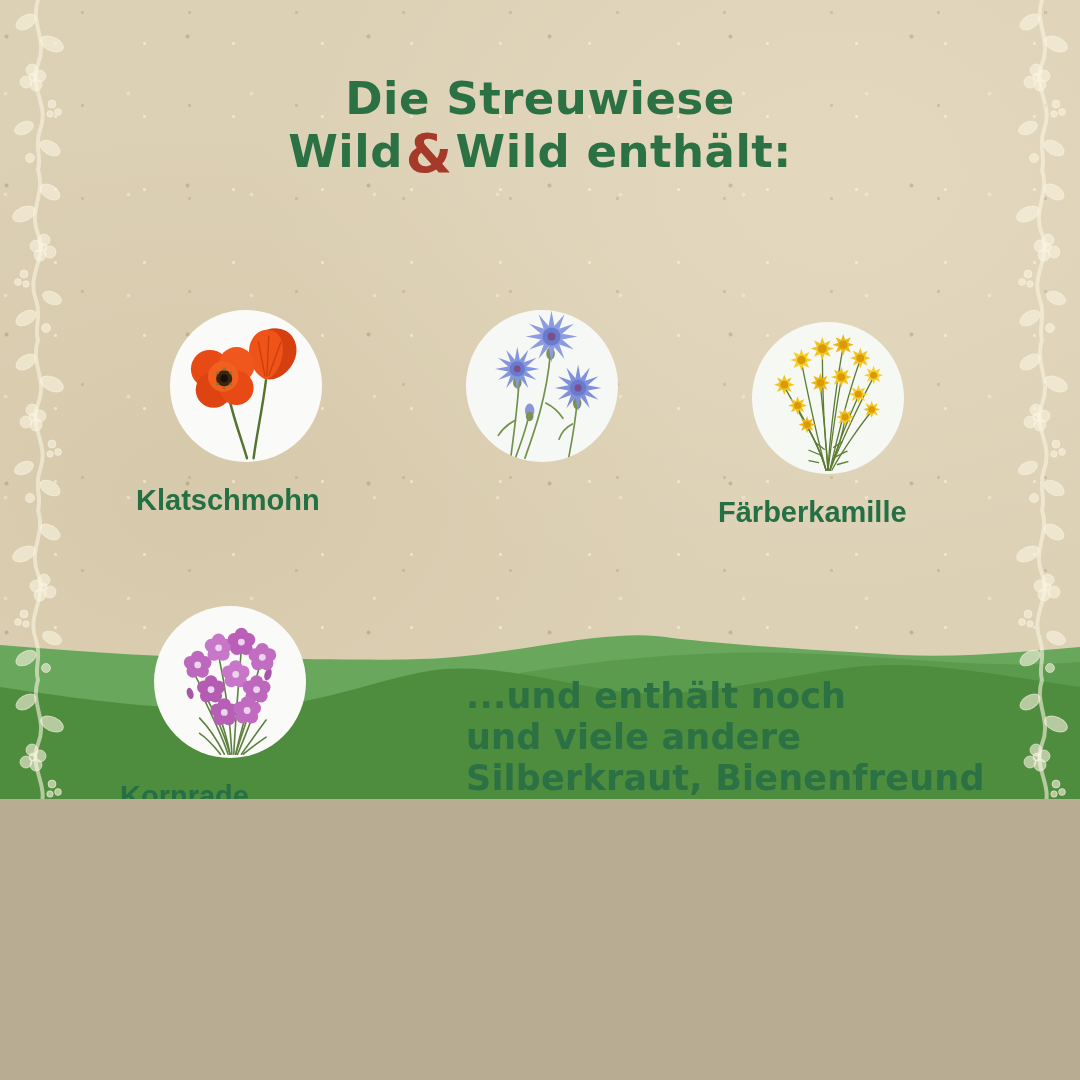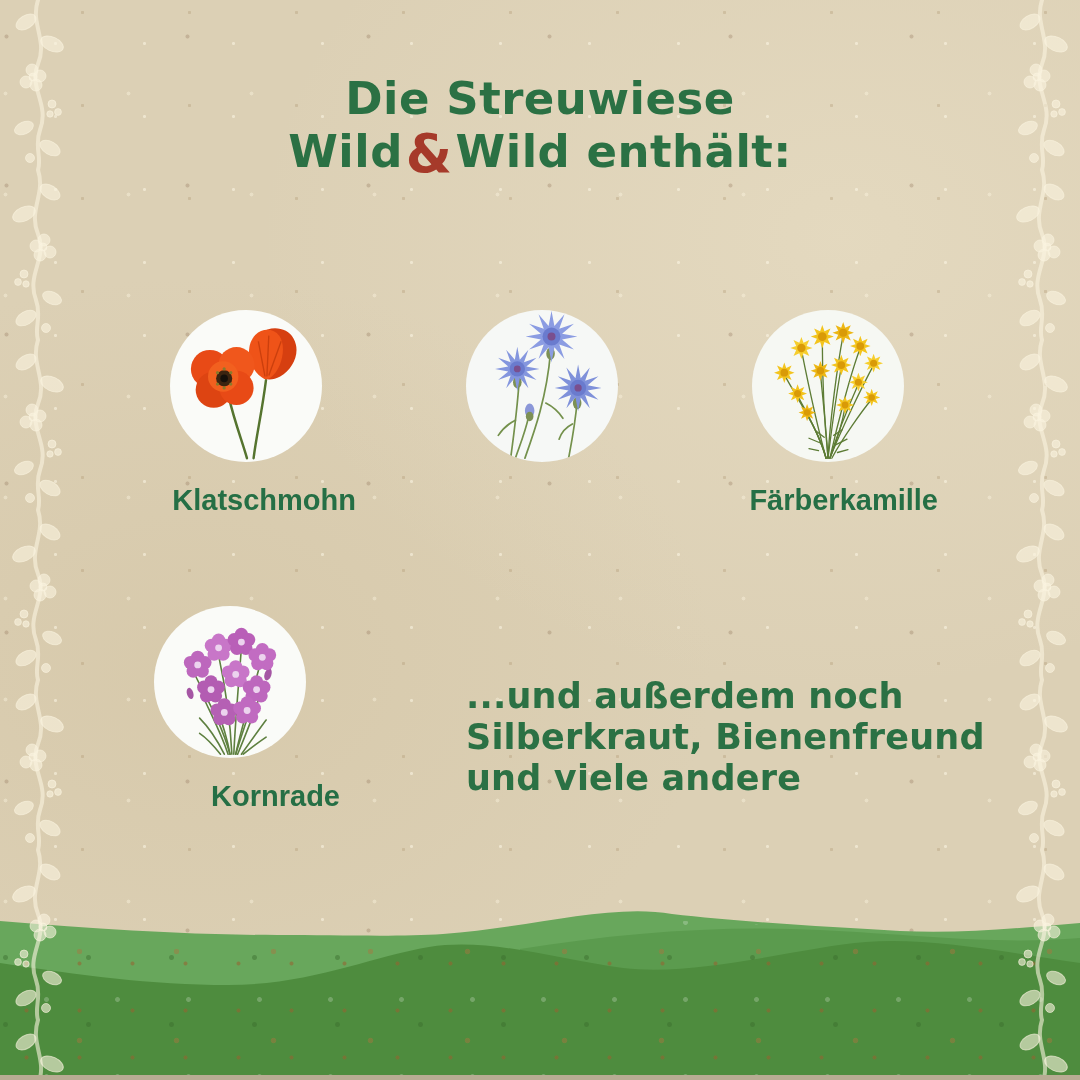--- a/index.html
+++ b/index.html
@@ -1,46 +1,46 @@
 <!DOCTYPE html>
 <html><head>
 <meta charset="utf-8">
 <style>
   html,body{margin:0;padding:0;background:#b8ac93;}
   .canvas{
-    position:relative;width:1080px;height:1075px;overflow:hidden;margin:0 auto;
+    position:relative;width:1080px;height:799px;overflow:hidden;margin:0 auto;
     font-family:"DejaVu Sans",sans-serif;
     background-color:#dcd0b5;
     background-image:
       radial-gradient(circle, rgba(255,250,234,.5) 1.2px, transparent 1.9px),
       radial-gradient(circle, rgba(255,248,228,.38) 1.5px, transparent 2.3px),
       radial-gradient(circle, rgba(171,146,108,.32) 1.3px, transparent 2px),
       radial-gradient(circle, rgba(134,103,77,.28) 1.6px, transparent 2.4px),
       radial-gradient(900px 700px at 78% 22%, rgba(234,224,199,.55), transparent 65%),
       radial-gradient(800px 600px at 18% 62%, rgba(209,193,159,.45), transparent 65%);
     background-size:89px 73px,123px 101px,107px 93px,181px 149px,auto,auto;
     background-position:11px 7px,67px 43px,29px 59px,97px 111px,0 0,0 0;
     background-repeat:repeat,repeat,repeat,repeat,no-repeat,no-repeat;
   }
   
   .title{position:absolute;left:0;top:74px;width:100%;text-align:center;z-index:4;
          color:#2b7144;font-weight:bold;letter-spacing:.5px;}
   .title-line{font-size:45px;line-height:50px;}
   .amp{display:inline-block;color:#a63a2a;font-size:53px;line-height:50px;
        transform:translateY(5px);margin:0 3px;}
   
-  .flower-card{position:absolute;width:220px;margin:0;text-align:right;z-index:4;}
+  .flower-card{position:absolute;width:220px;margin:0;text-align:left;z-index:4;}
   .flower-circle{width:152px;height:152px;border-radius:50%;background:#fafbf8;
                  margin:0 auto;overflow:hidden;}
   .flower-circle svg{display:block;width:152px;height:152px;}
   .flower-label{margin-top:22px;font-family:"Liberation Sans",sans-serif;
                 font-weight:bold;font-size:29px;color:#256f45;}
   .card-1{left:136px;top:310px;}
   .card-2{left:432px;top:310px;}
-  .card-3{left:718px;top:310px;}
+  .card-3{left:718px;top:322px;}
   .card-4{left:120px;top:606px;}
   
   .extra-text{position:absolute;left:466px;top:676px;z-index:4;color:#2b7144;
               font-size:35px;line-height:41px;font-weight:bold;letter-spacing:.2px;}
   
   .waves{position:absolute;left:0;bottom:0;width:1080px;height:200px;z-index:1;}
   .wave-speckles{position:absolute;left:0;top:0;width:1080px;height:1080px;z-index:2;
     pointer-events:none;
     clip-path:polygon(0 85.8%,12% 86.6%,26% 87.2%,41% 87%,54% 86%,62% 85.2%,70% 85.6%,
                       83% 86.7%,93% 86.8%,100% 86%,100% 100%,0 100%);
@@ -599,18 +599,18 @@
               </g>
               <circle r="3.6" fill="#ecd3ee"></circle>
             </g>
         </g>
       </svg>
     </div>
     <figcaption class="flower-label">Kornrade</figcaption>
   </figure>
 
   <div class="extra-text">
-    <div>...und außerdem noch</div>
+    <div>...und enthält noch</div>
+    <div>und viele andere</div>
     <div>Silberkraut, Bienenfreund</div>
-    <div>und viele andere</div>
   </div>
 
 </div>
 
 </body></html>

